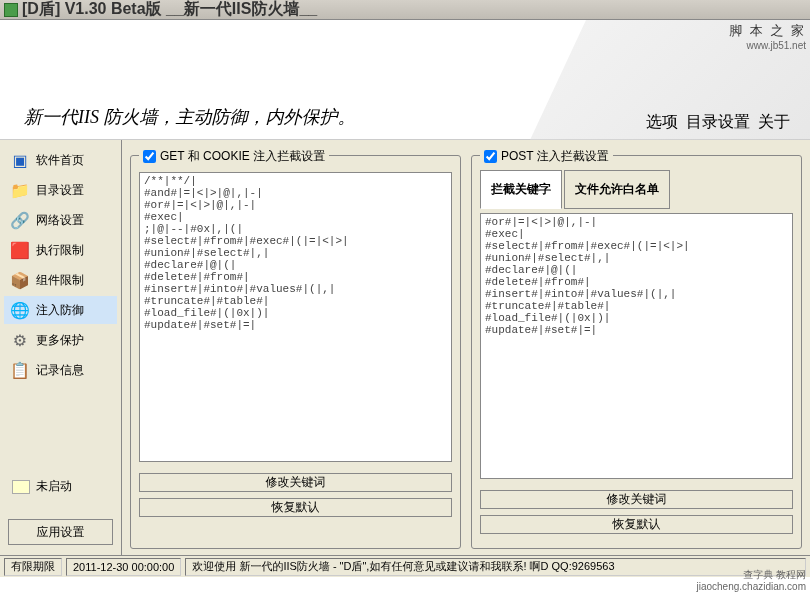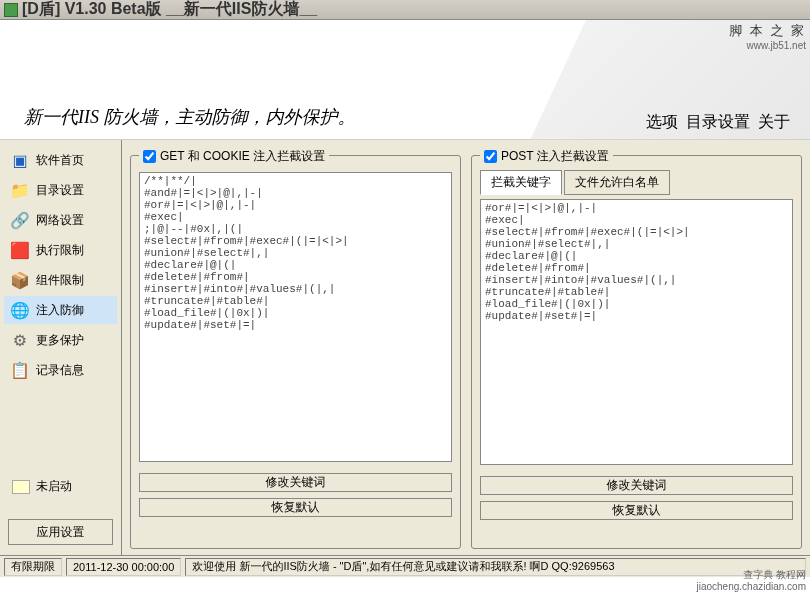--- a/index.html
+++ b/index.html
@@ -21,21 +21,21 @@
 .nav-icon { width: 20px; height: 20px; display: flex; align-items: center; justify-content: center; font-size: 16px; }
 .sidebar-bottom { margin-top: auto; padding: 4px; }
 .status-row { display: flex; align-items: center; gap: 6px; margin-bottom: 20px; padding: 4px; }
 .status-box { width: 18px; height: 14px; background: #ffffcc; border: 1px solid #aaa; }
 .apply-btn { width: 100%; height: 26px; background: #ece9d8; border: 1px solid #888; cursor: pointer; font-size: 12px; }
 .content { flex: 1; padding: 6px 8px; display: flex; gap: 10px; }
 .group { flex: 1; border: 1px solid #888; border-radius: 3px; padding: 8px; background: #ece9d8; position: relative; margin-top: 9px; }
 .group-title { position: absolute; top: -8px; left: 8px; background: #ece9d8; padding: 0 4px; display: flex; align-items: center; gap: 4px; }
 .group-title input[type=checkbox] { width: 13px; height: 13px; }
 .tabs { display: flex; gap: 2px; margin-bottom: 4px; margin-top: 6px; }
-.tab { padding: 3px 10px; border: 1px solid #888; background: #ece9d8; cursor: pointer; font-size: 12px; }
+.tab { padding: 10px 10px; border: 1px solid #888; background: #ece9d8; cursor: pointer; font-size: 12px; font-weight: bold; }
 .tab.active { background: #fff; border-bottom: 1px solid #fff; position: relative; z-index: 1; }
 .textarea { width: 100%; height: 290px; border: 1px solid #888; background: #fff; font-family: "Courier New", monospace; font-size: 11px; padding: 2px 4px; resize: none; white-space: pre; overflow: auto; color: #444; }
 .textarea.short { height: 266px; }
 .btn-row { display: flex; gap: 6px; margin-top: 8px; flex-direction: column; }
 .btn { flex: 1; height: 24px; background: #ece9d8; border: 1px solid #888; cursor: pointer; font-size: 12px; }
 .statusbar { height: 22px; background: #ece9d8; border-top: 1px solid #888; display: flex; align-items: center; font-size: 11px; padding: 0 4px; gap: 4px; }
 .status-cell { border: 1px inset #ccc; padding: 2px 6px; height: 18px; display: flex; align-items: center; }
 .watermark-br { position: absolute; right: 4px; bottom: 4px; font-size: 10px; color: #666; text-align: right; line-height: 1.2; }
 </style>
 </head>

